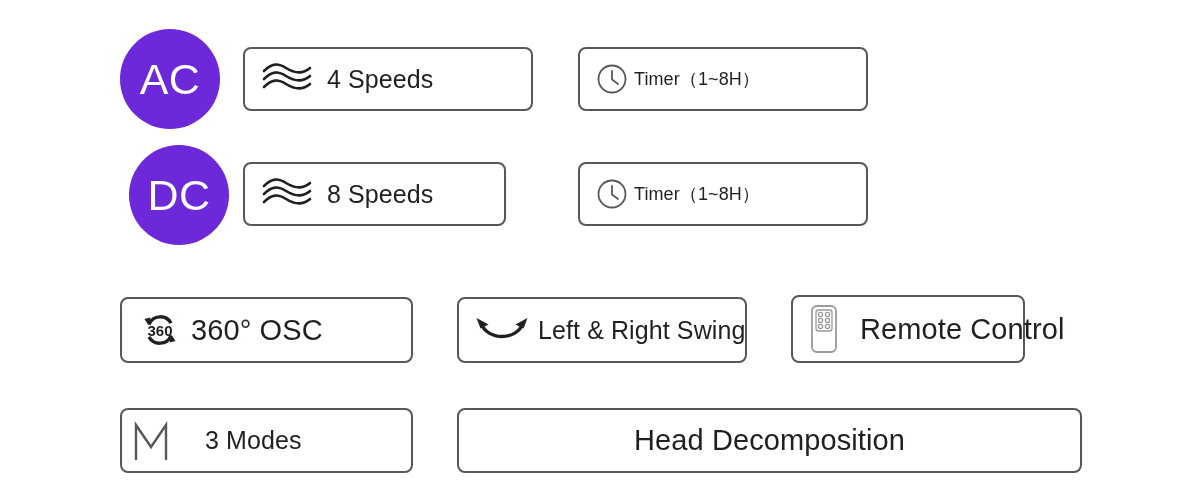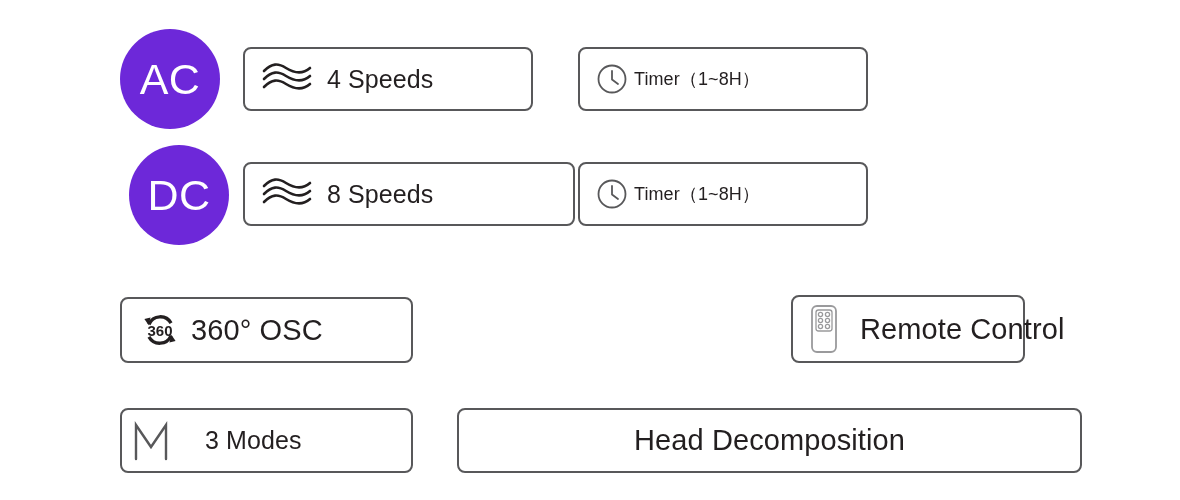--- a/index.html
+++ b/index.html
@@ -62,21 +62,21 @@
     letter-spacing: 0.5px;
     line-height: 1;
   }
 
   
   #circle-ac { left: 120px; top: 29px; width: 100px; height: 100px; }
   #circle-dc { left: 129px; top: 145px; width: 100px; height: 100px; }
 
   #pill-ac-speeds  { left: 243px; top: 47px;  width: 290px; height: 64px; padding-left: 16px; }
   #pill-ac-timer   { left: 578px; top: 47px;  width: 290px; height: 64px; padding-left: 16px; }
-  #pill-dc-speeds  { left: 243px; top: 162px; width: 332px; height: 64px; padding-left: 16px; }
+  #pill-dc-speeds  { left: 243px; top: 162px; width: 263px; height: 64px; padding-left: 16px; }
   #pill-dc-timer   { left: 578px; top: 162px; width: 290px; height: 64px; padding-left: 16px; }
 
   #pill-osc        { left: 120px; top: 297px; width: 293px; height: 66px; padding-left: 17px; }
   #pill-swing      { left: 457px; top: 297px; width: 290px; height: 66px; padding-left: 13px; }
   #pill-remote     { left: 791px; top: 295px; width: 234px; height: 68px; padding-left: 17px; }
 
   #pill-modes      { left: 120px; top: 408px; width: 293px; height: 65px; padding-left: 9px; gap: 20px; }
   #pill-head       { left: 457px; top: 408px; width: 625px; height: 65px; }
 
   
@@ -163,20 +163,30 @@
 
           <path d="M33.5 26.5 A 14 14 0 0 1 8.5 27.8 L11.4 26.0 A 10.6 10.6 0 0 0 30.6 24.8 Z"></path>
           <path d="M30.4 32.4 L36.6 31.1 L32.4 24.8 Z"></path>
         </g>
         <text x="21" y="26" text-anchor="middle" font-family="Liberation Sans, sans-serif" font-size="15" font-weight="bold" fill="#231f20">360</text>
       </svg>
     </div>
     <div class="pill-label label-osc">360° OSC</div>
   </div>
 
+  <div class="pill" id="pill-swing">
+    <div class="pill-icon ic-swing">
+      <svg viewBox="0 0 60 36" width="60" height="36" aria-hidden="true">
+        <path d="M9 11 C 15 29, 45 29, 51 11" fill="none" stroke="#231f20" stroke-width="3.4" stroke-linecap="round"></path>
+        <path d="M4.5 6 L16.5 12.5 L8.5 16.5 Z" fill="#231f20"></path>
+        <path d="M55.5 6 L43.5 12.5 L51.5 16.5 Z" fill="#231f20"></path>
+      </svg>
+    </div>
+    <div class="pill-label label-swing">Left &amp; Right Swing</div>
+  </div>
 
   <div class="pill" id="pill-remote">
     <div class="pill-icon ic-remote">
       <svg viewBox="0 0 28 50" width="28" height="50" aria-hidden="true">
         <rect x="2" y="2" width="24" height="46" rx="5" ry="5" fill="#ffffff" stroke="#9a9a9c" stroke-width="1.8"></rect>
         <rect x="6" y="6" width="16" height="21" rx="2.5" ry="2.5" fill="#ffffff" stroke="#9a9a9c" stroke-width="1.3"></rect>
         <g fill="none" stroke="#9a9a9c" stroke-width="1.3">
           <circle cx="10.5" cy="10.5" r="2.1"></circle>
           <circle cx="17.5" cy="10.5" r="2.1"></circle>
           <circle cx="10.5" cy="16.5" r="2.1"></circle>

